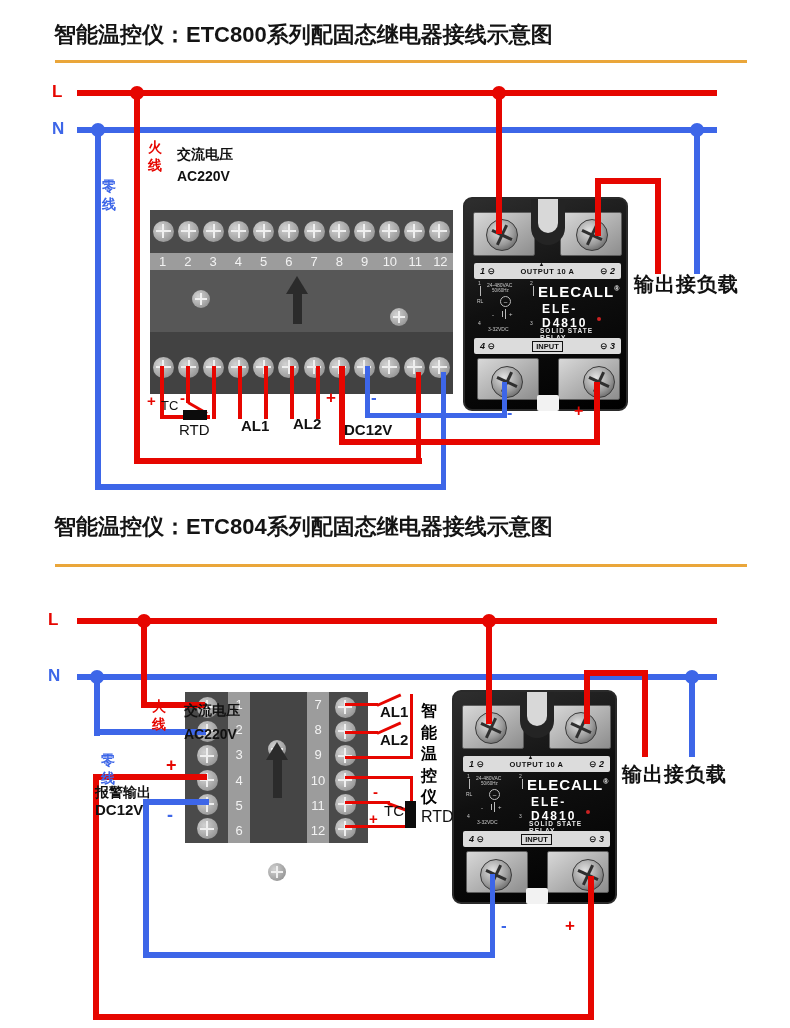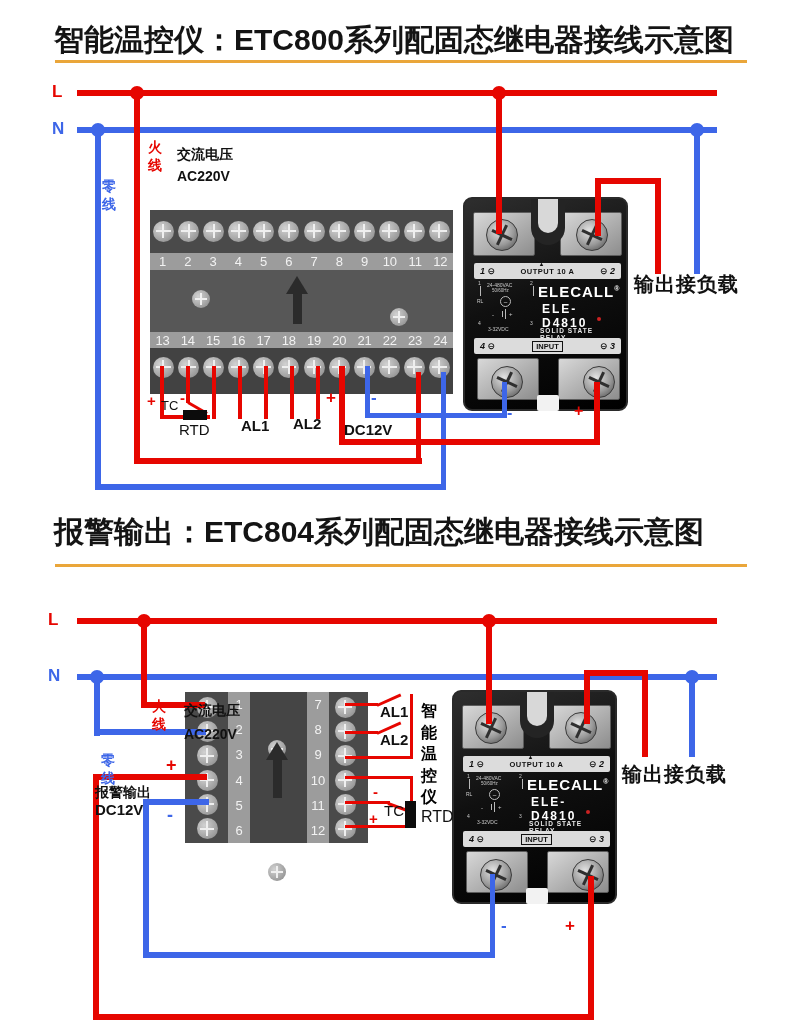--- a/index.html
+++ b/index.html
@@ -7,21 +7,21 @@
           font-family:"Liberation Sans","DejaVu Sans",sans-serif;}
   .abs{position:absolute;}
   .r{position:absolute;background:var(--red);}
   .b{position:absolute;background:var(--blue);}
   .dot{position:absolute;width:14px;height:14px;border-radius:50%;}
   .dot.red{background:var(--red);}
   .dot.blue{background:var(--blue);}
   .lbl{position:absolute;white-space:nowrap;color:#111;}
   .red-t{color:var(--red);}
   .blue-t{color:var(--blue);}
-  .title{position:absolute;font-size:30px;font-weight:bold;color:#141414;letter-spacing:0px;white-space:nowrap;}
+  .title{position:absolute;font-size:22px;font-weight:bold;color:#141414;letter-spacing:0px;white-space:nowrap;}
   .underline{position:absolute;height:3px;background:var(--underline);}
   .vtext{position:absolute;width:1em;word-break:break-all;line-height:1.25;font-weight:bold;text-align:center;}
   
   .band{position:absolute;}
   .strip{position:absolute;background:#9c9c9c;display:flex;}
   .strip.h{flex-direction:row;align-items:center;}
   .strip.v{flex-direction:column;justify-content:space-around;align-items:center;}
   .tnum{flex:1;text-align:center;font-size:13px;color:#f2f2f2;line-height:1;}
   .screwrow{position:absolute;display:flex;justify-content:space-around;align-items:center;}
   .screwcol{position:absolute;display:flex;flex-direction:column;justify-content:space-around;align-items:center;}
@@ -100,34 +100,20 @@
         <span class="tnum">8</span>
         <span class="tnum">9</span>
         <span class="tnum">10</span>
         <span class="tnum">11</span>
         <span class="tnum">12</span>
       </div>
     <div class="screw small abs" style="left:192px;top:290px;"></div>
     <div class="screw small abs" style="left:390px;top:290px;"></div>
     <div class="arrow-head" style="left:286px;top:276px;"></div>
     <div class="arrow-stem" style="left:293px;top:292px;width:9px;height:32px;"></div>
-    <div class="strip h" style="left:150px;top:332px;width:303px;height:16px;">
-        <span class="tnum">13</span>
-        <span class="tnum">14</span>
-        <span class="tnum">15</span>
-        <span class="tnum">16</span>
-        <span class="tnum">17</span>
-        <span class="tnum">18</span>
-        <span class="tnum">19</span>
-        <span class="tnum">20</span>
-        <span class="tnum">21</span>
-        <span class="tnum">22</span>
-        <span class="tnum">23</span>
-        <span class="tnum">24</span>
-      </div>
     <div class="screwrow" style="left:151px;top:356px;width:301px;height:22px;">
         <div class="screw"></div>
         <div class="screw"></div>
         <div class="screw"></div>
         <div class="screw"></div>
         <div class="screw"></div>
         <div class="screw"></div>
         <div class="screw"></div>
         <div class="screw"></div>
         <div class="screw"></div>
@@ -230,21 +216,21 @@
   <div class="lbl" style="left:179px;top:421px;font-size:15px;">RTD</div>
   <div class="lbl" style="left:241px;top:417px;font-size:15px;font-weight:bold;">AL1</div>
   <div class="lbl" style="left:293px;top:415px;font-size:15px;font-weight:bold;">AL2</div>
   <div class="lbl red-t" style="left:326px;top:388px;font-size:17px;font-weight:bold;">+</div>
   <div class="lbl blue-t" style="left:371px;top:388px;font-size:17px;font-weight:bold;">-</div>
   <div class="lbl" style="left:344px;top:421px;font-size:15px;font-weight:bold;">DC12V</div>
   <div class="lbl blue-t" style="left:507px;top:404px;font-size:16px;font-weight:bold;">-</div>
   <div class="lbl red-t" style="left:574px;top:402px;font-size:16px;font-weight:bold;">+</div>
   <div class="lbl" style="left:634px;top:271px;font-size:20px;font-weight:bold;letter-spacing:1px;">输出接负载</div>
 
-  <div class="title" style="left:54px;top:512px;">报警输出：ETC804系列配固态继电器接线示意图</div>
+  <div class="title" style="left:54px;top:512px;">智能温控仪：ETC804系列配固态继电器接线示意图</div>
   <div class="underline" style="left:55px;top:564px;width:692px;"></div>
 
   <div>
     <div class="band" style="left:185px;top:692px;width:43px;height:151px;background:#4a4a4a;"></div>
     <div class="band" style="left:250px;top:692px;width:57px;height:151px;background:#454545;"></div>
     <div class="band" style="left:329px;top:692px;width:39px;height:151px;background:#4a4a4a;"></div>
     <div class="strip v" style="left:228px;top:692px;width:22px;height:151px;">
         <span class="tnum" style="flex:none;">1</span>
         <span class="tnum" style="flex:none;">2</span>
         <span class="tnum" style="flex:none;">3</span>

